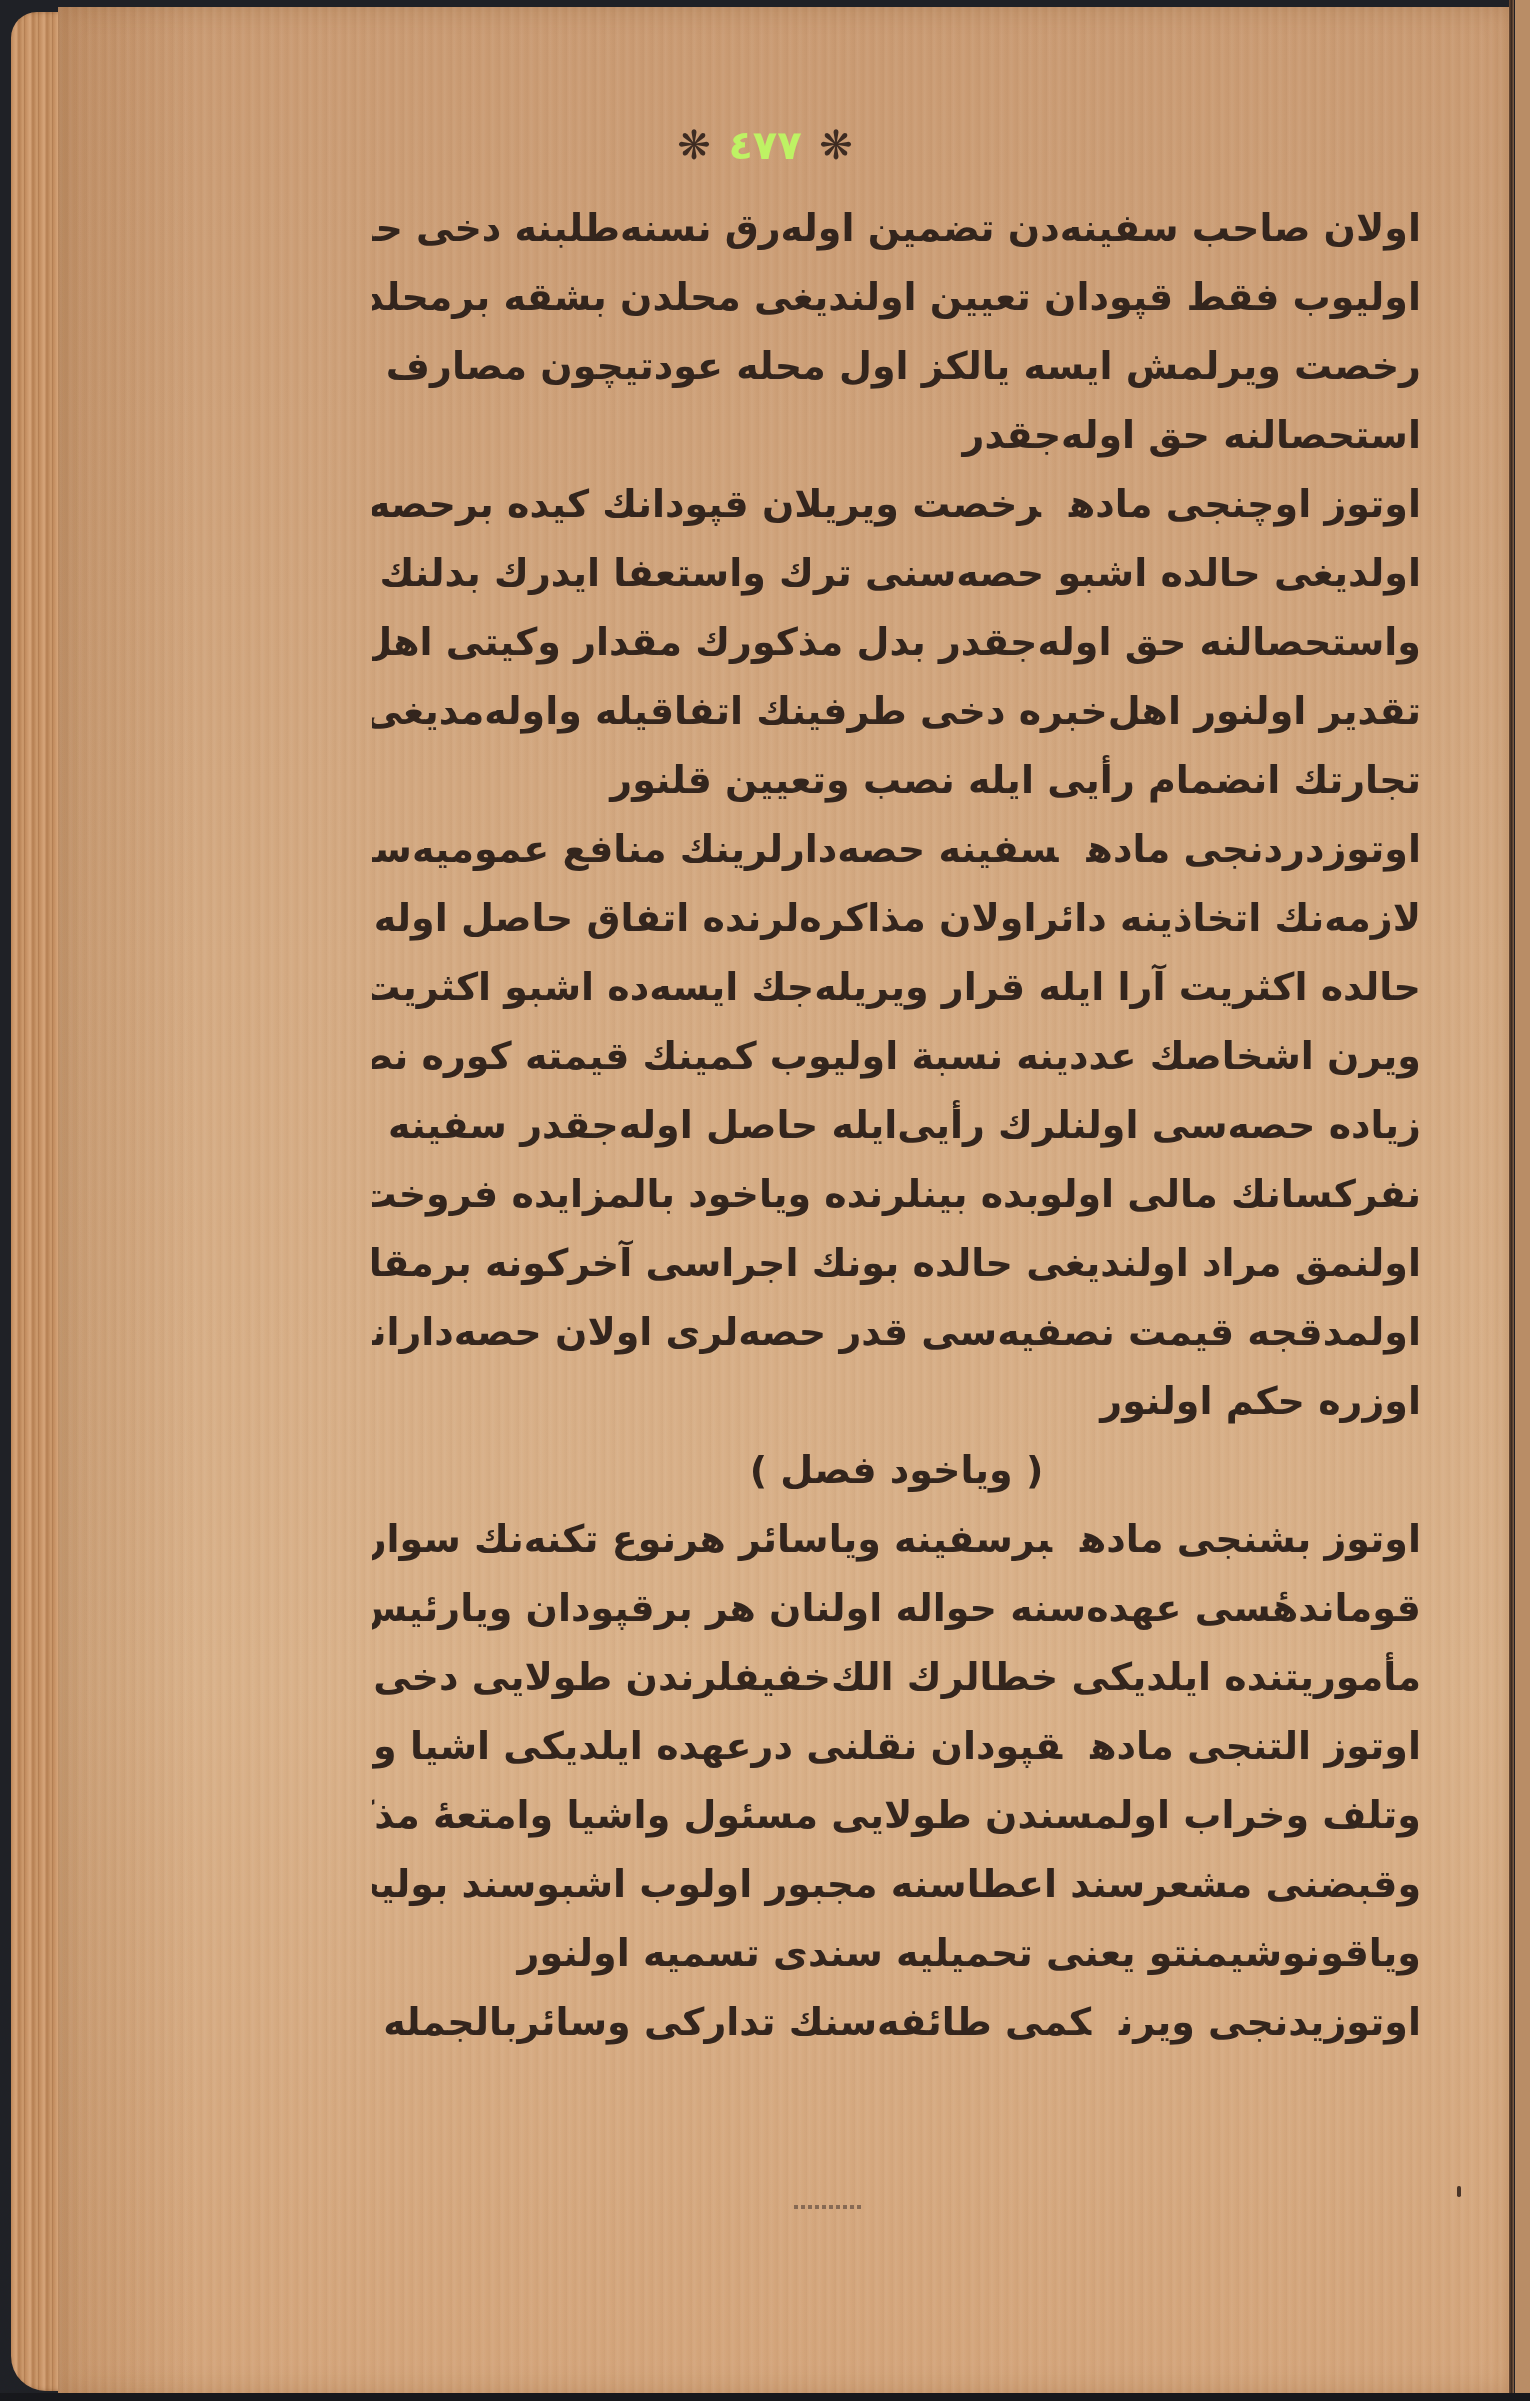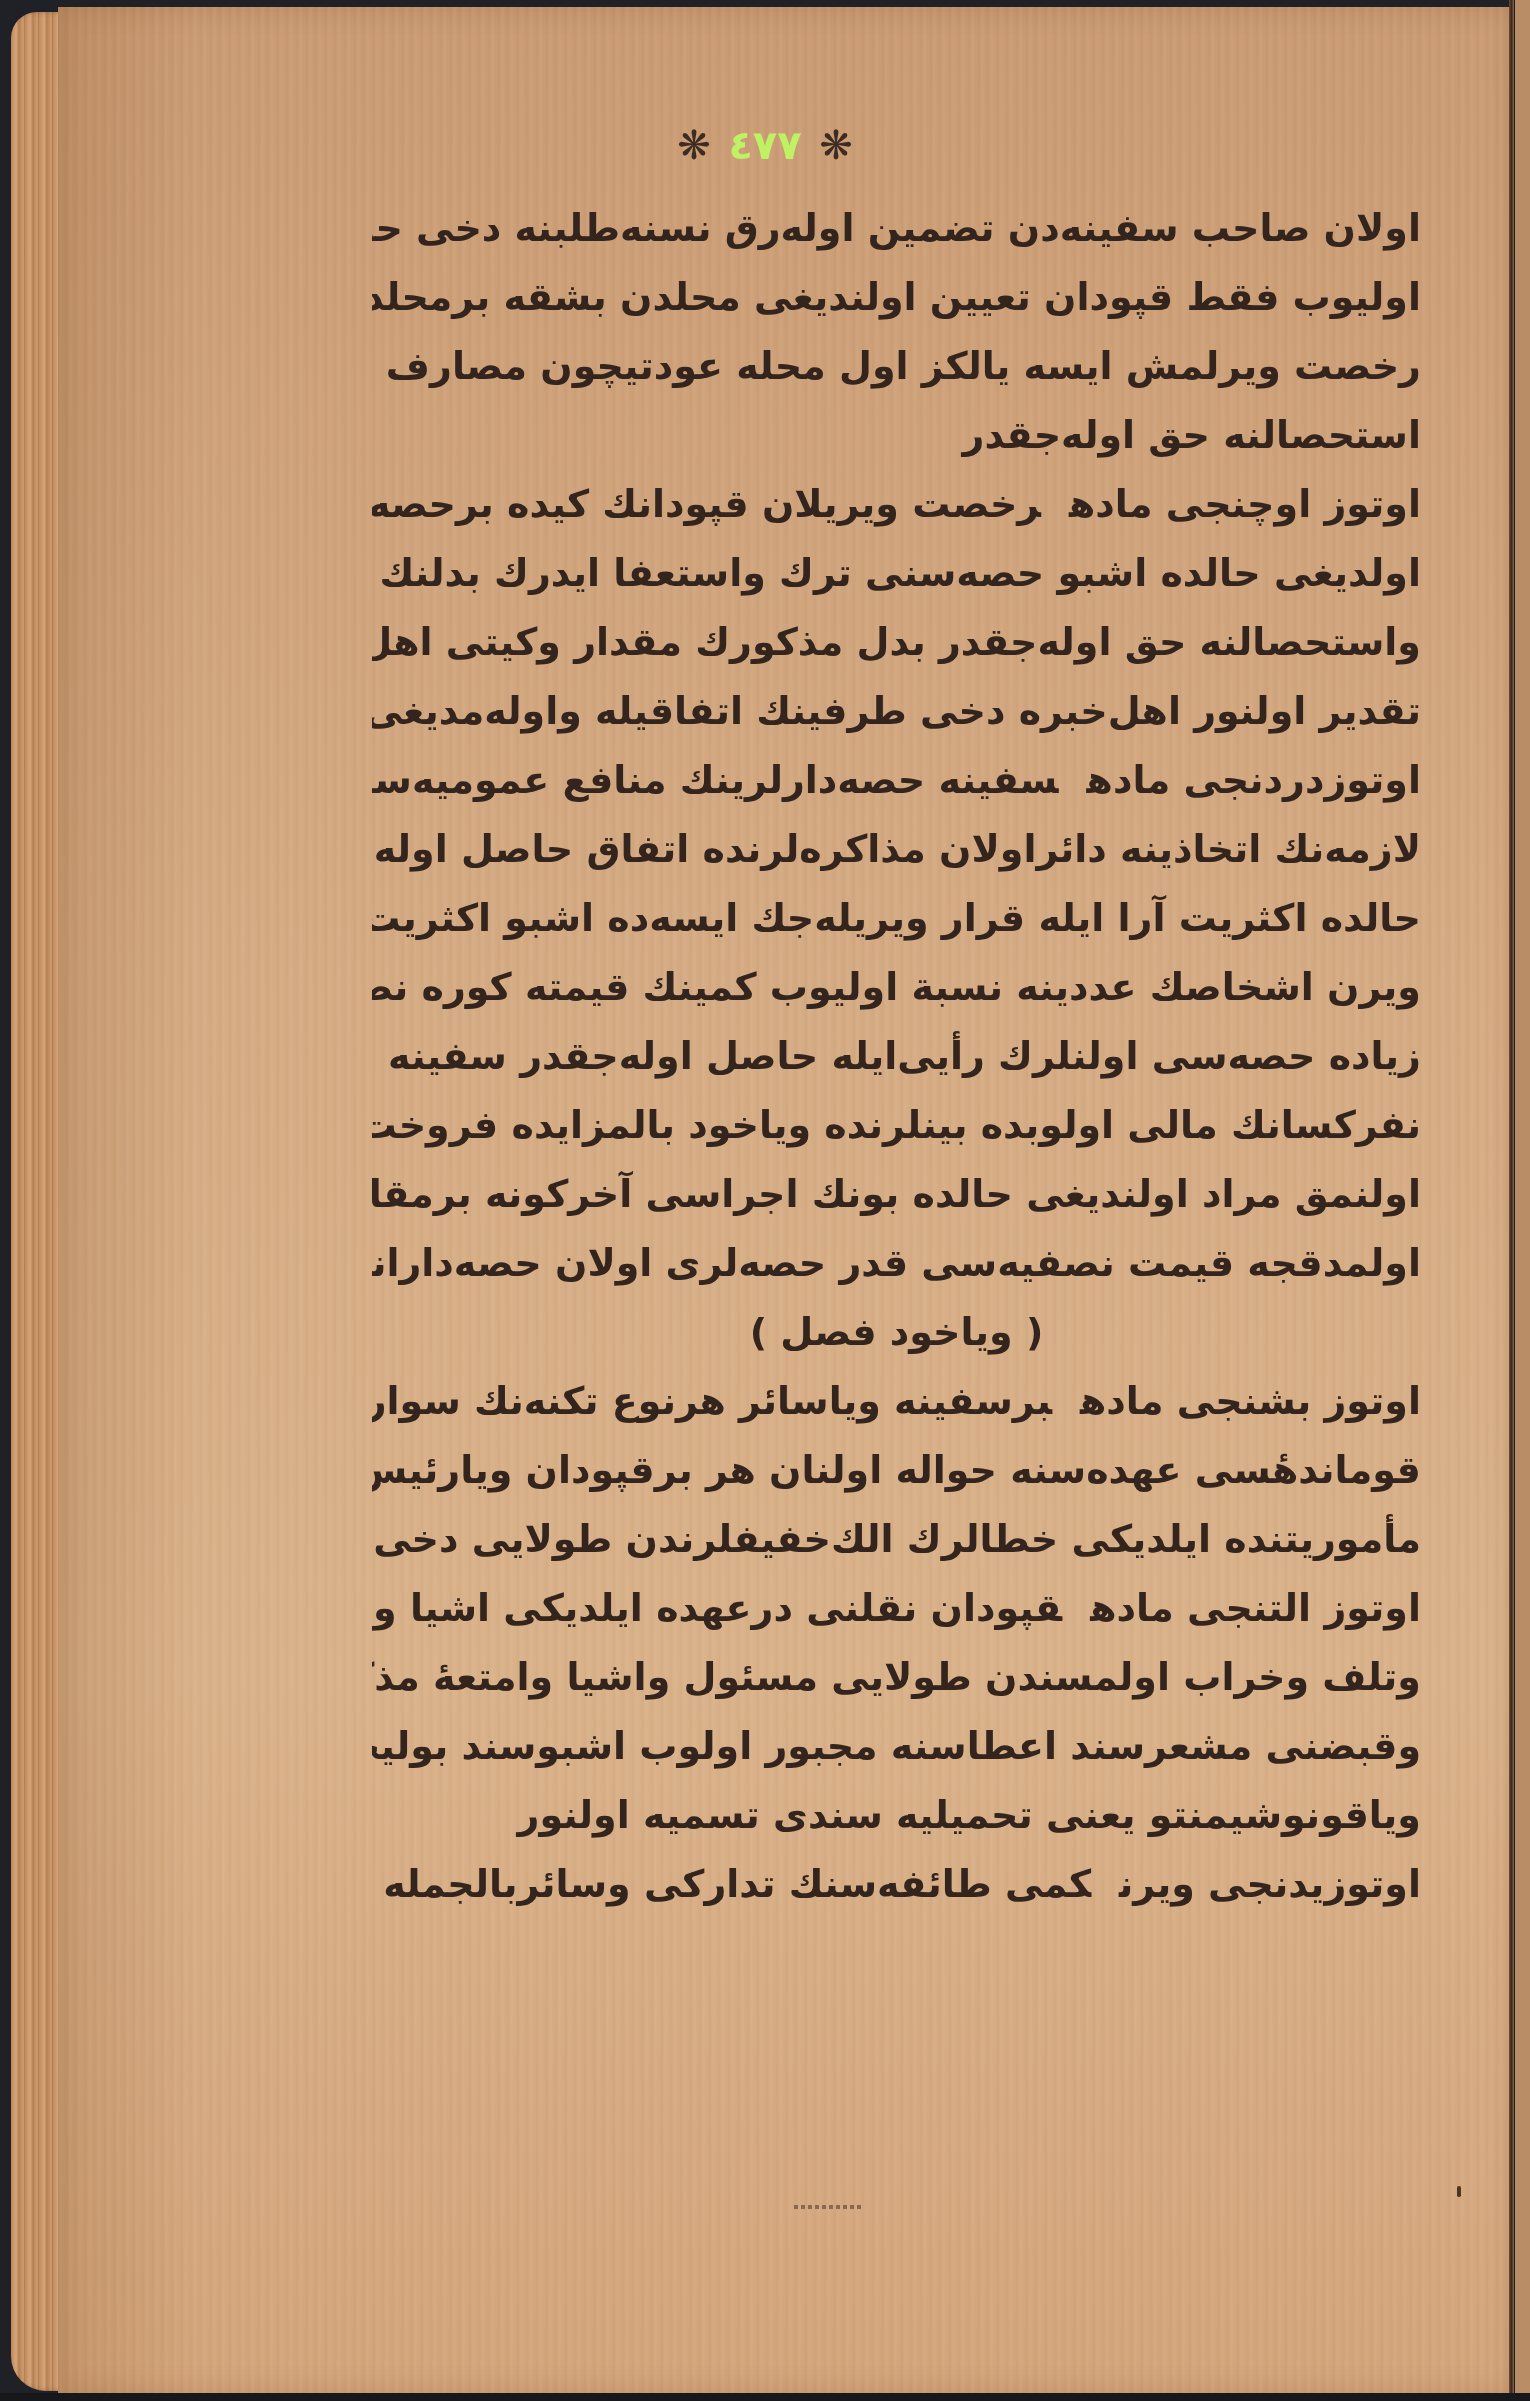--- a/index.html
+++ b/index.html
@@ -172,29 +172,31 @@
   <div class="text-block">
     <div class="line"><span>اولان صاحب سفينه‌دن تضمين اوله‌رق نسنه‌طلبنه دخی حق</span></div>
     <div class="line"><span>اوليوب فقط قپودان تعيين اولنديغی محلدن بشقه برمحلده كندوسنه</span></div>
     <div class="line"><span>رخصت ويرلمش ايسه يالكز اول محله عودتيچون مصارف لازمه‌نك</span></div>
     <div class="line last"><span>استحصالنه حق اوله‌جقدر</span></div>
 
     <div class="line"><span class="article-label">اوتوز اوچنجی ماده</span><span>رخصت ويريلان قپودانك كيده برحصه‌سی</span></div>
     <div class="line"><span>اولديغی حالده اشبو حصه‌سنی ترك واستعفا ايدرك بدلنك استرداد</span></div>
     <div class="line"><span>واستحصالنه حق اوله‌جقدر بدل مذكورك مقدار وكيتی اهل‌خبره معرفتيله</span></div>
     <div class="line"><span>تقدير اولنور اهل‌خبره دخی طرفينك اتفاقيله واوله‌مديغی حالده محكمهٔ</span></div>
+    <div class="line last"><span>تجارتك انضمام رأيی ايله نصب وتعيين قلنور</span></div>
 
     <div class="line"><span class="article-label">اوتوزدردنجی ماده</span><span>سفينه حصه‌دارلرينك منافع عموميه‌سيچون تدابير</span></div>
     <div class="line"><span>لازمه‌نك اتخاذينه دائراولان مذاكره‌لرنده اتفاق حاصل اوله‌مديغی</span></div>
     <div class="line"><span>حالده اكثريت آرا ايله قرار ويريله‌جك ايسه‌ده اشبو اكثريت آرا كيفيتی رأی</span></div>
     <div class="line"><span>ويرن اشخاصك عددينه نسبة اوليوب كمينك قيمته كوره نصفندن</span></div>
     <div class="line"><span>زياده حصه‌سی اولنلرك رأيی‌ايله حاصل اوله‌جقدر سفينه مشتركا چند</span></div>
     <div class="line"><span>نفركسانك مالی اولوبده بينلرنده وياخود بالمزايده فروخت واثمانی تقسيم</span></div>
     <div class="line"><span>اولنمق مراد اولنديغی حالده بونك اجراسی آخركونه برمقاولهٔ محرره</span></div>
     <div class="line"><span>اولمدقجه قيمت نصفيه‌سی قدر حصه‌لری اولان حصه‌دارانك استدعاری</span></div>
+    <div class="line last"><span>اوزره حكم اولنور</span></div>
 
     <div class="line center"><span>( وياخود فصل )</span></div>
 
     <div class="line"><span class="article-label">اوتوز بشنجی ماده</span><span>برسفينه وياسائر هرنوع تكنه‌نك سواريسی اولوب</span></div>
     <div class="line"><span>قوماندهٔسی عهده‌سنه حواله اولنان هر برقپودان ويارئيس اثنای</span></div>
     <div class="line"><span>مأموريتنده ايلديكی خطالرك الك‌خفيفلرندن طولايی دخی مسئول وضرر</span></div>
 
     <div class="line"><span class="article-label">اوتوز التنجی ماده</span><span>قپودان نقلنی درعهده ايلديكی اشيا وامتعه‌نك ضايع</span></div>
     <div class="line"><span>وتلف وخراب اولمسندن طولايی مسئول واشيا وامتعهٔ مذكوره‌نك اخذ</span></div>
     <div class="line"><span>وقبضنی مشعرسند اعطاسنه مجبور اولوب اشبوسند بولیچه ديقاريقو</span></div>

